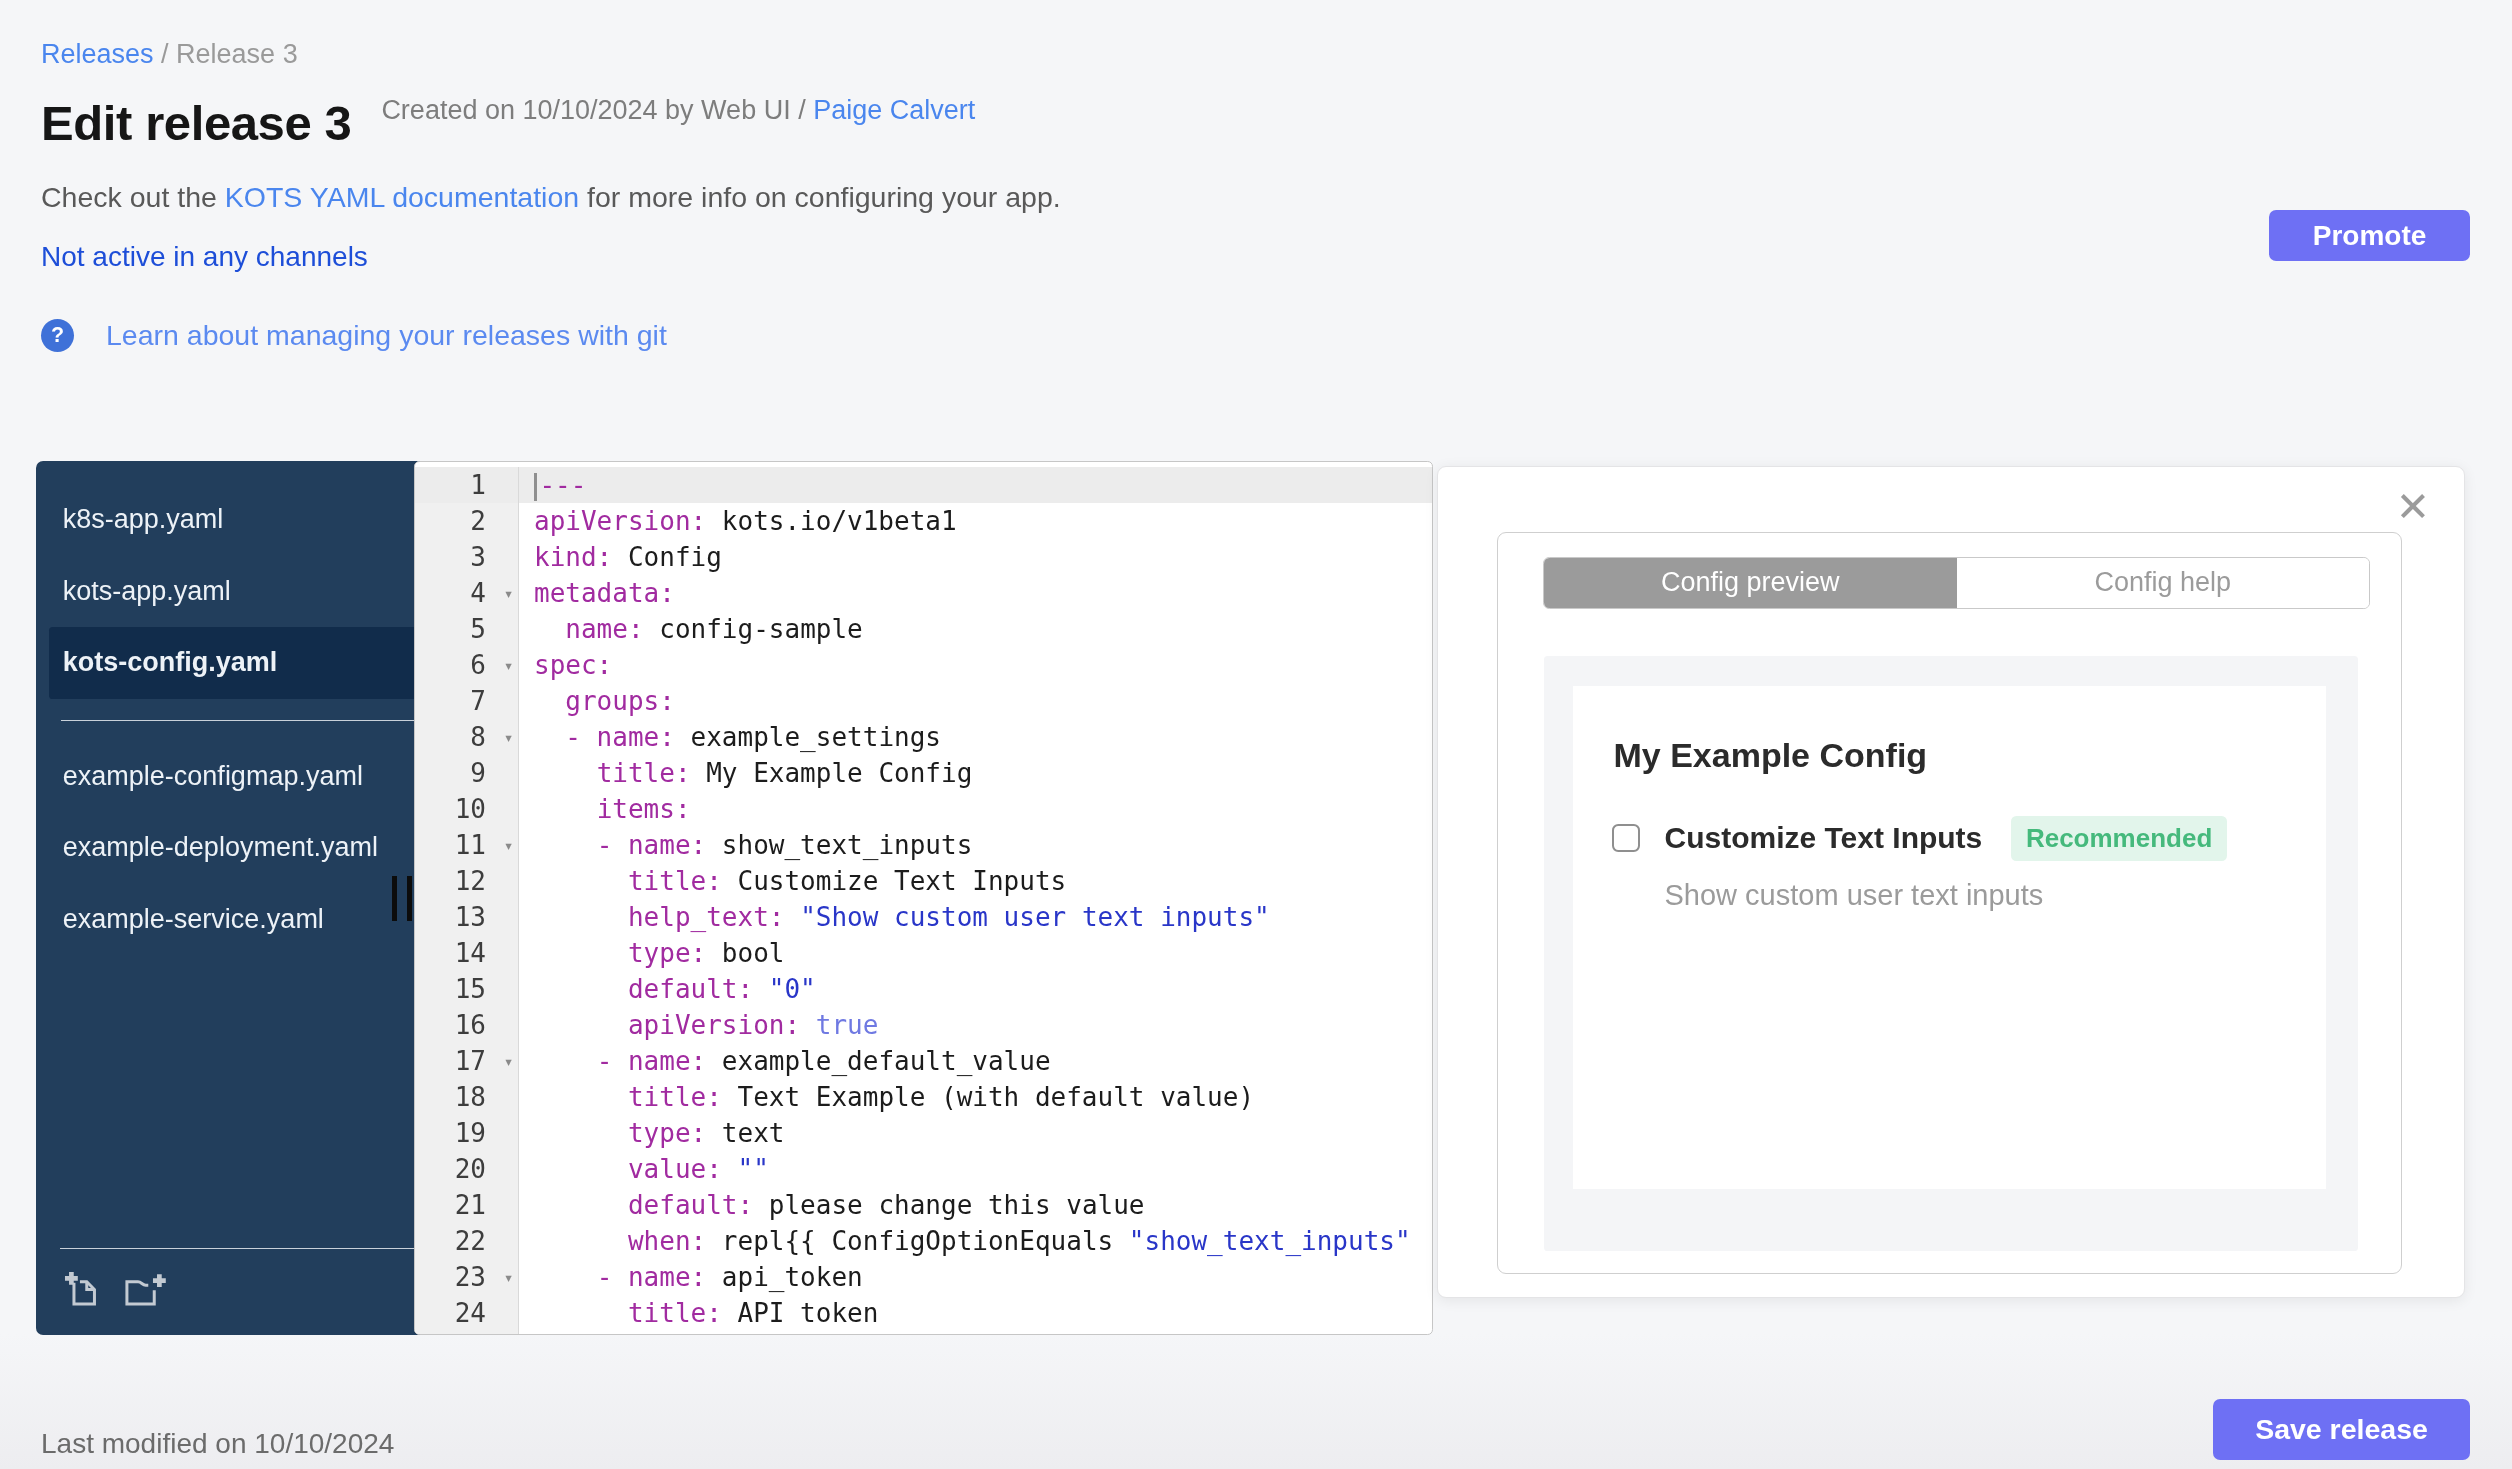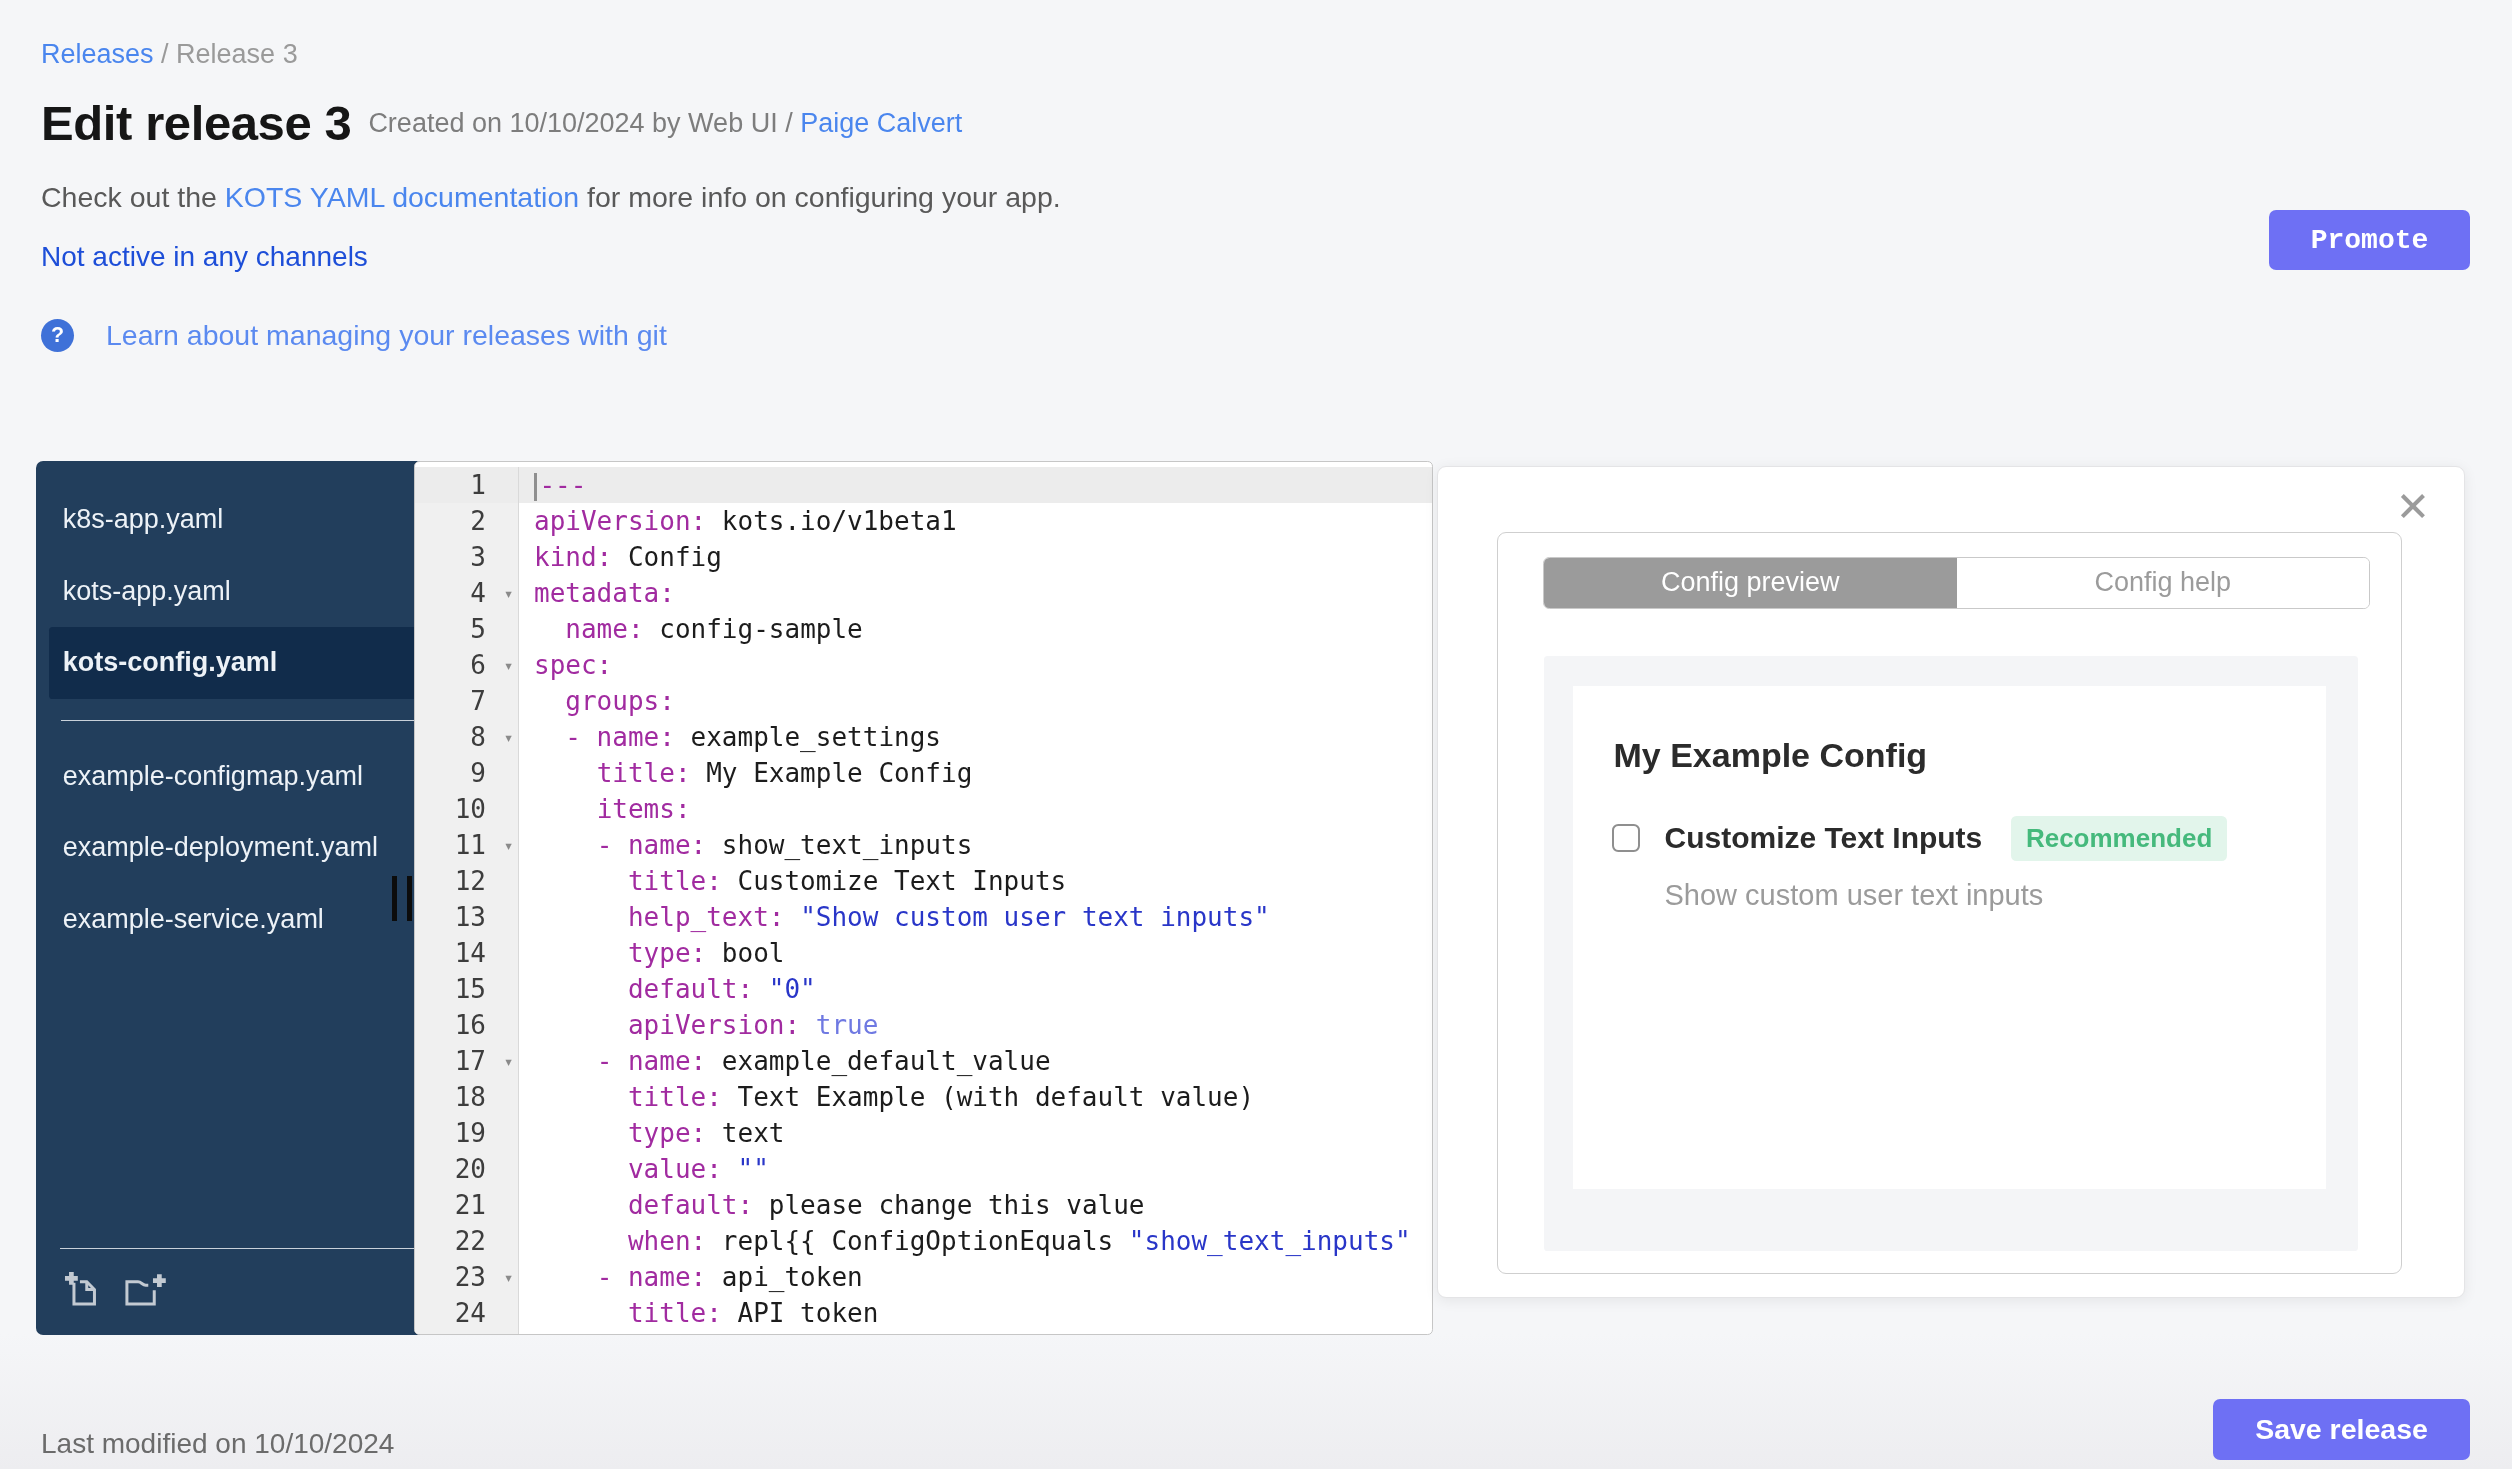--- a/index.html
+++ b/index.html
@@ -4,34 +4,34 @@
 <style>
   * { margin:0; padding:0; box-sizing:border-box; }
   html,body { width:2512px; height:1469px; overflow:hidden; }
   body { font-family:"Liberation Sans", sans-serif; background:#f5f6f8; color:#333; }
   .page { position:relative; width:2512px; height:1469px; padding:0 42px 0 41px;border-radius:18px; }
 
   
   .breadcrumb { padding-top:39px; font-size:27px; }
   .breadcrumb a { color:#4a86ee; text-decoration:none; cursor:pointer; }
   .breadcrumb .crumb-sep, .breadcrumb .crumb-current { color:#9a9a9a; }
-  .title-row { margin-top:25px; display:flex; align-items:center; gap:17px; }
+  .title-row { margin-top:25px; display:flex; align-items:flex-start; gap:30px; }
   .title-row h1 { font-size:49px; font-weight:700; color:#161616; letter-spacing:-0.4px; }
   .meta { font-size:27px; color:#7d7d7d; }
   .meta a { color:#4a86ee; text-decoration:none; cursor:pointer; }
   .doc-line { margin-top:30px; font-size:28.5px; color:#595959; }
   .doc-line a { color:#4a86ee; text-decoration:none; cursor:pointer; }
   .channels-line { margin-top:27px; font-size:28px; color:#1d4ed8; }
   .git-line { margin-top:46px; display:flex; align-items:center; gap:15px; font-size:28.5px; }
   .git-line a { color:#5b8af0; text-decoration:none; cursor:pointer;margin-left:17px; }
   .q-icon { width:33px; height:33px; border-radius:50%; background:#3f71d8; color:#fff;
             display:flex; align-items:center; justify-content:center; font-size:21.4px; font-weight:700; }
   .btn { border:none; border-radius:7.1px; background:#6e70f4; color:#fff; font-weight:700;
          font-family:"Liberation Sans", sans-serif; cursor:pointer; }
-  .promote-btn { position:absolute; top:210px; right:42px; width:201px; height:60px; font-size:28px;font-family:Liberation Mono, monospace; }
+  .promote-btn { position:absolute; top:210px; right:42px; width:201px; height:51px; font-size:28px; }
 
   
   .main { position:absolute; left:36px; top:461px; width:2436px; height:874px; }
 
   
   .sidebar { position:absolute; left:0; top:0; width:409px; height:874px;
              background:#223e5c; border-radius:7.1px; }
   .file-list { padding:23px 12.5px 0; }
   .file-item { font-size:27px; color:#edf2f7; padding:18px 36px 18px 14.3px; border-radius:3.6px;
                line-height:1.32; overflow-wrap:anywhere; cursor:pointer; }

